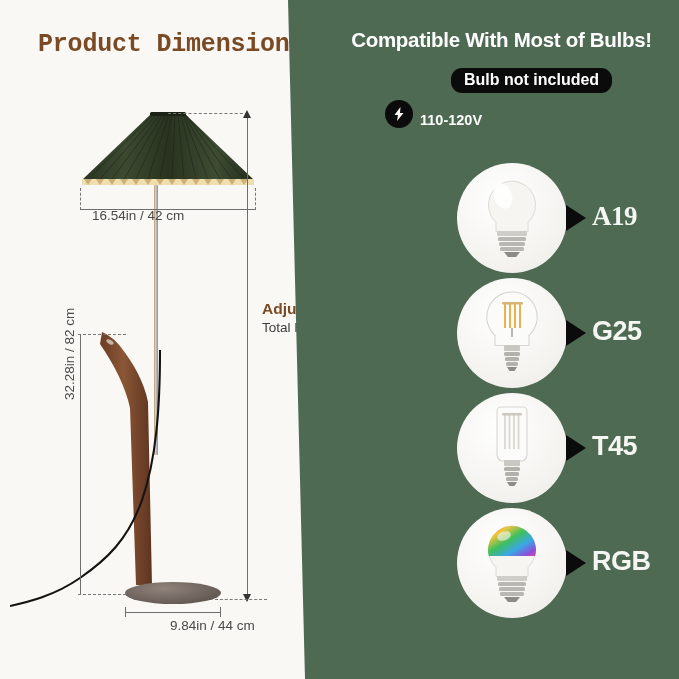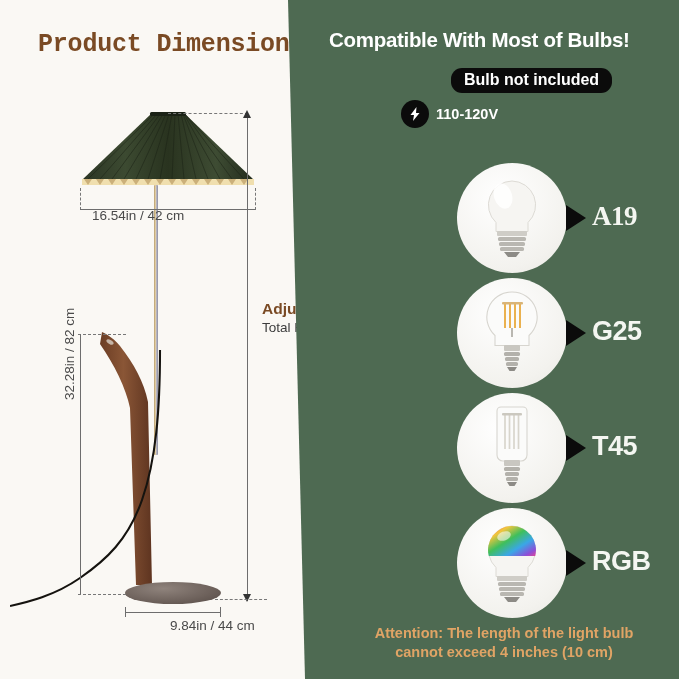--- a/index.html
+++ b/index.html
@@ -61,21 +61,21 @@
   }
   .lbl-height{position:relative;color:#4a4a4a;font-size:13.5px;white-space:nowrap;}
 
   .adj-block{position:absolute;left:262px;top:300px;}
   .adj-title{font-size:15.5px;font-weight:bold;color:#7a4a24;white-space:nowrap;}
   .adj-sub{font-size:13.5px;color:#3c3c3c;white-space:nowrap;margin-top:2px;}
 
   
   .r-head{
     position:absolute;left:329px;top:28px;width:345px;
-    color:#ffffff;font-size:20.5px;font-weight:bold;
+    text-align:center;color:#ffffff;font-size:20.5px;font-weight:bold;
     letter-spacing:-.3px;white-space:nowrap;
   }
   .pill{
     position:absolute;left:451px;top:68px;
     background:#0b0b0b;color:#fff;border-radius:11px;
     padding:3px 13px 4px;font-size:16px;font-weight:bold;white-space:nowrap;
   }
 
   .spec-row{position:absolute;left:385px;top:100px;width:285px;height:32px;}
   .spec{position:absolute;display:flex;align-items:center;gap:7px;}
@@ -217,21 +217,21 @@
     <div class="adj-title">Adjustable Height</div>
     <div class="adj-sub">Total Height: 65in / 165 cm</div>
   </div>
 
   <div class="green-panel"></div>
 
   <div class="r-head">Compatible With Most of Bulbs!</div>
   <div class="pill">Bulb not included</div>
 
   <div class="spec-row">
-    <div class="spec" style="left:16px;top:0;">
+    <div class="spec" style="left:0;top:0;align-items:flex-end;">
       <span class="spec-ico">
         <svg width="16" height="16" viewBox="0 0 16 16">
             <path d="M9.5 1 L3.5 9 L7 9 L6 15 L12.5 7 L9 7 Z" fill="#fff"></path>
           </svg>
       </span>
       <span class="spec-txt">110-120V</span>
     </div>
   </div>
 
   <div class="bulb-item">
@@ -323,18 +323,14 @@
           <rect x="42" y="79" width="26" height="4" rx="1.6"></rect>
           <rect x="43" y="84" width="24" height="4" rx="1.6"></rect>
         </g>
         <path d="M47 89 h16 l-4 5 h-8 Z" fill="#8d8b86"></path>
       </svg>
     </div>
     <div class="tri" style="left:566px;top:550px;"></div>
     <div class="bulb-label" style="left:592px;top:546px;">RGB</div>
   </div>
 
-  <div class="attention">
-    <div>Attention: The length of the light bulb</div>
-    <div>cannot exceed 4 inches (10 cm)</div>
-  </div>
 
 </div>
 
 </body></html>

